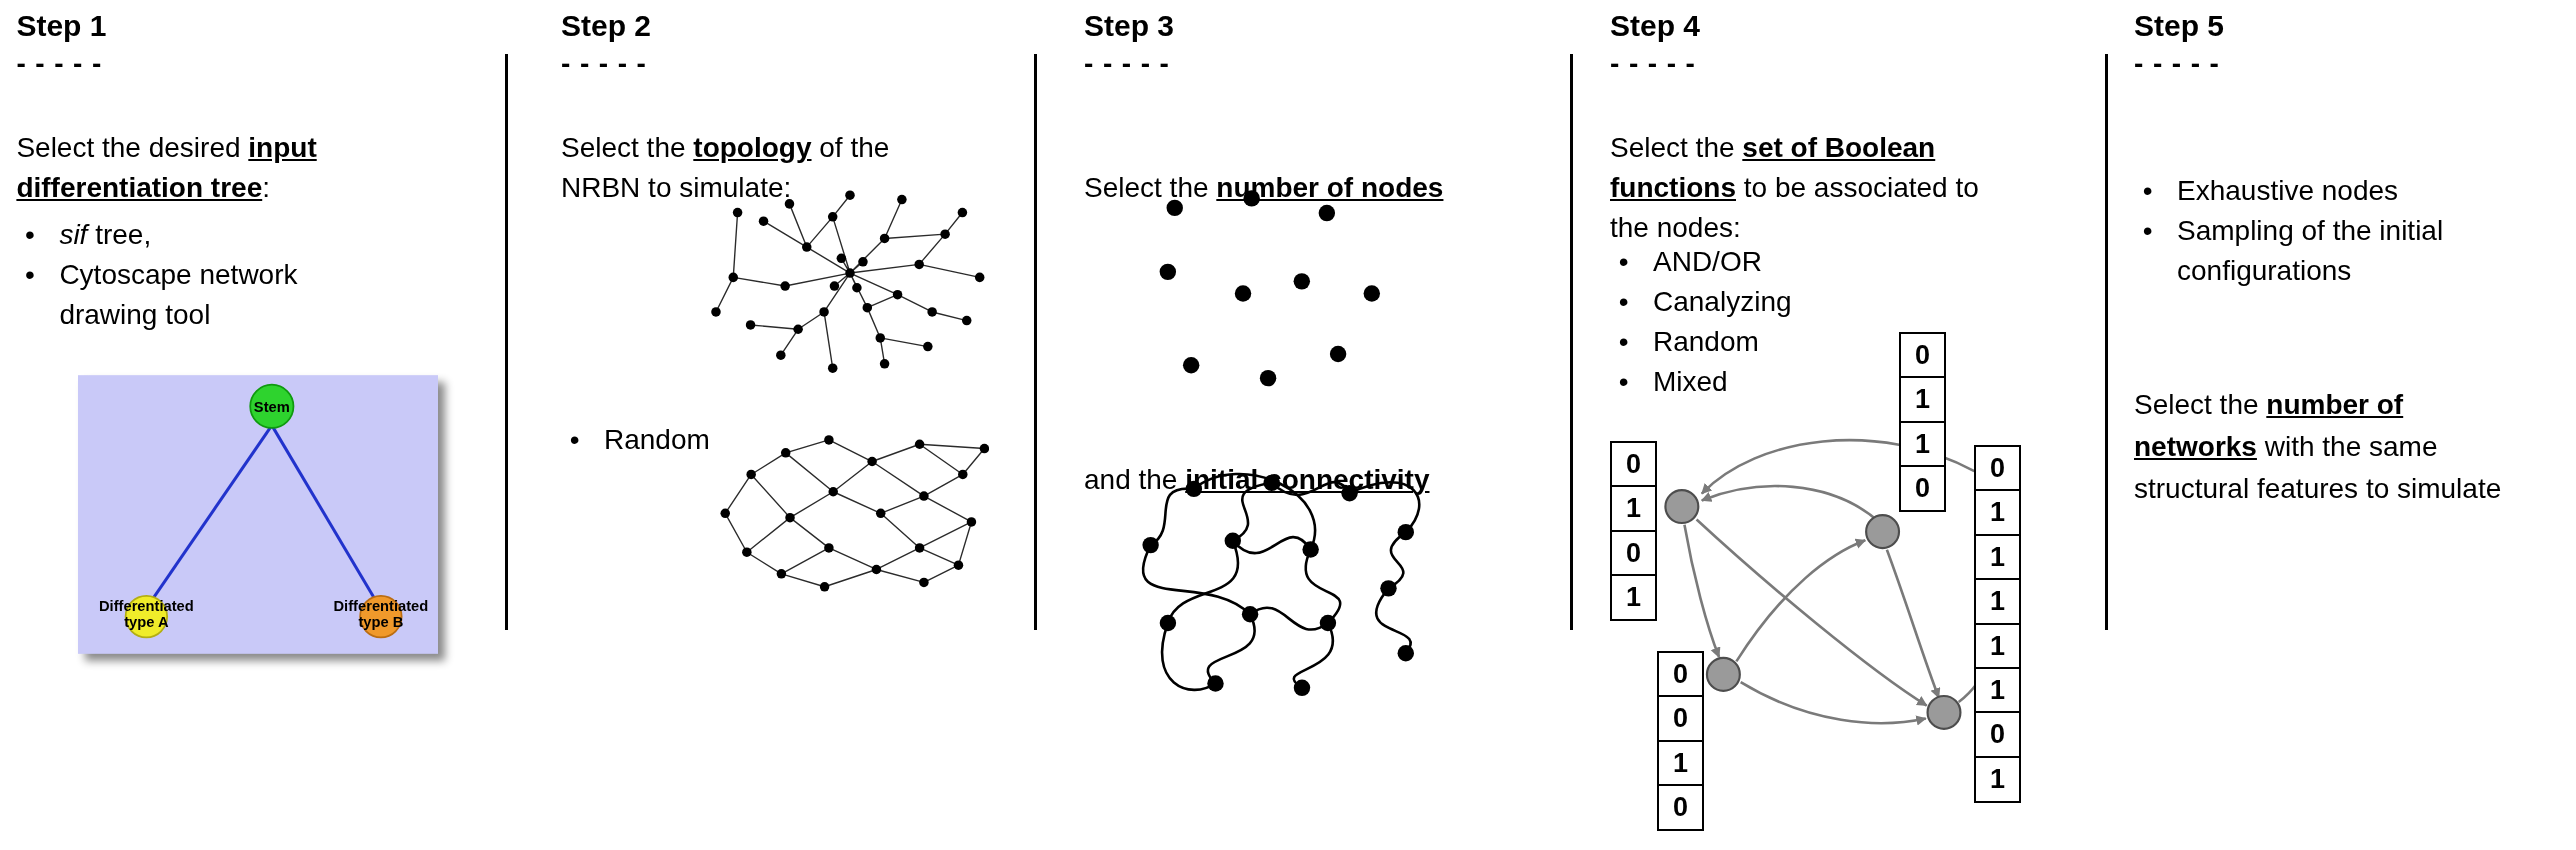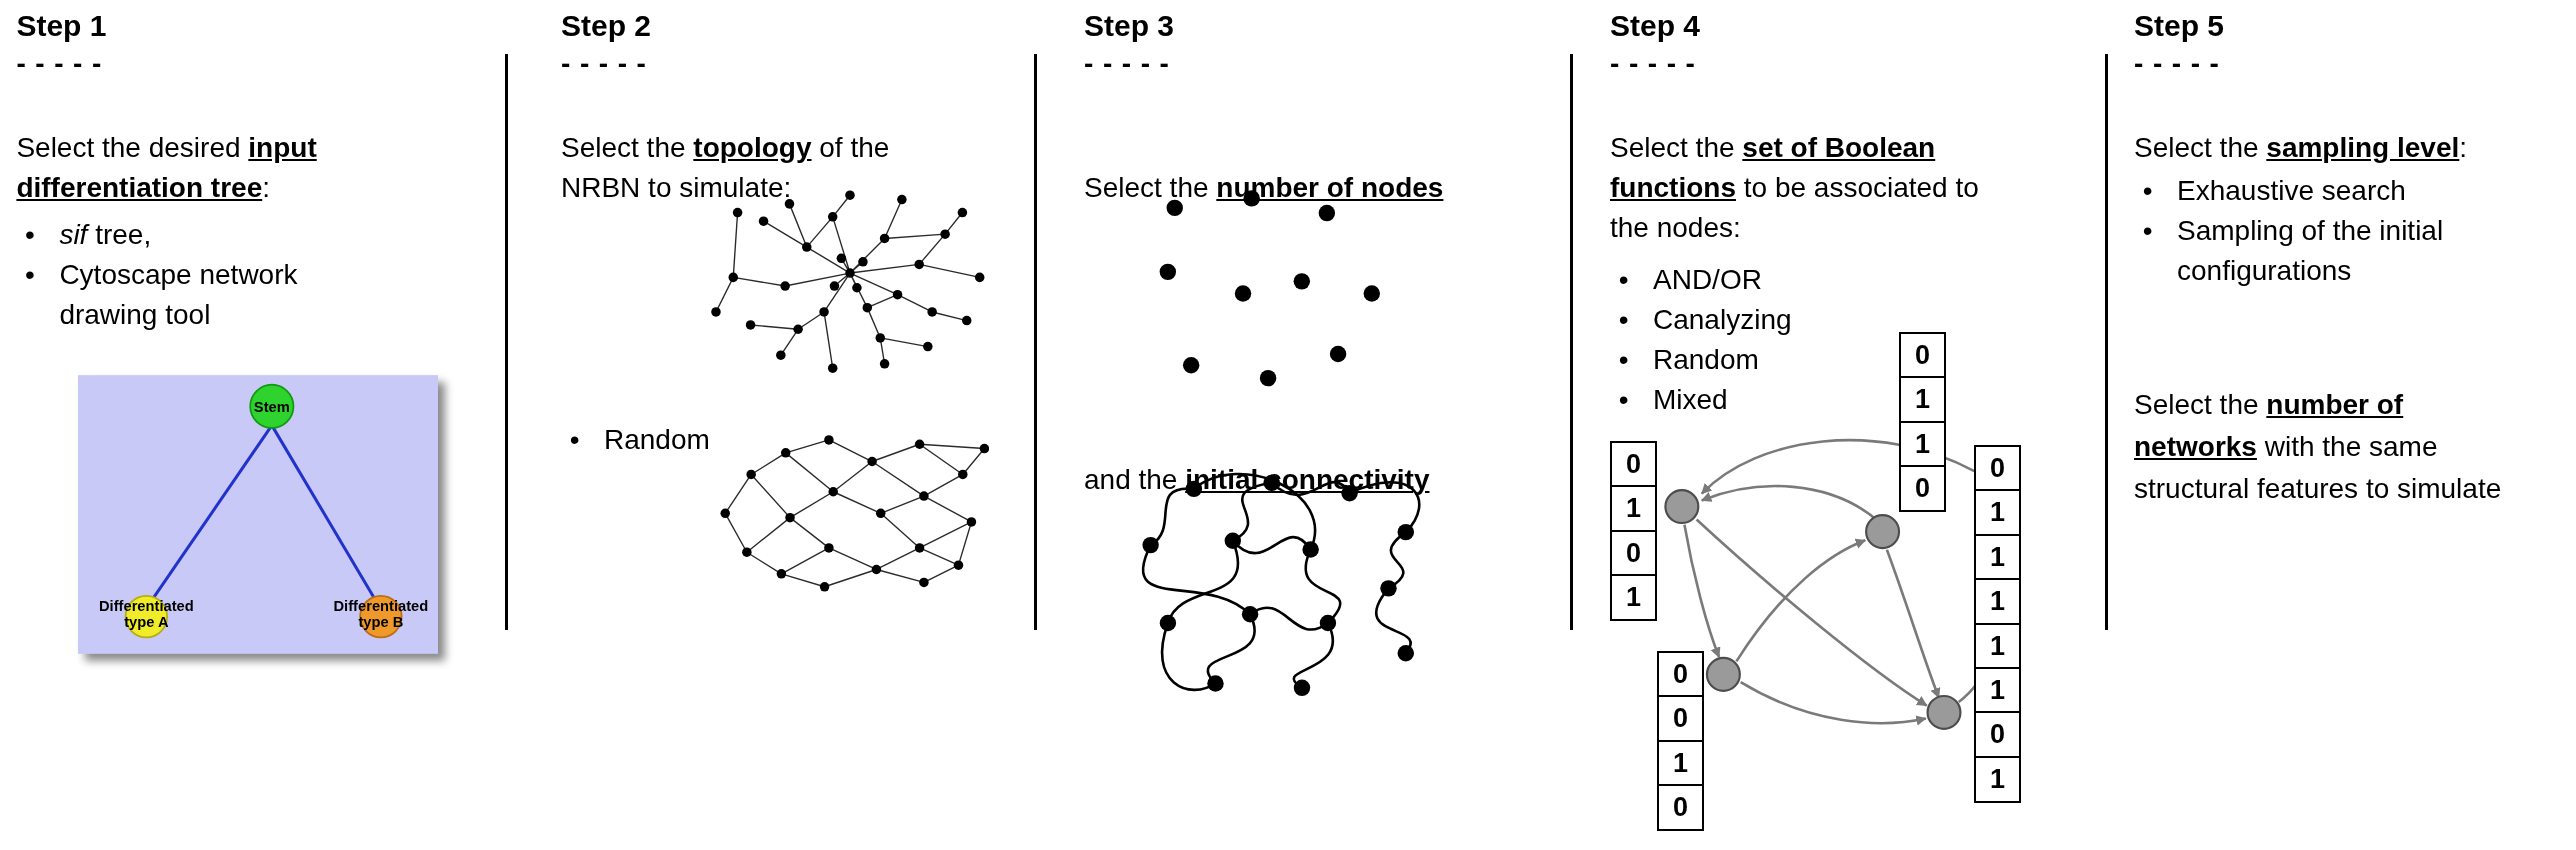--- a/index.html
+++ b/index.html
@@ -197,21 +197,21 @@
         <circle cx="100" cy="250" r="9.5"></circle>
         <circle cx="200" cy="255" r="9.5"></circle>
     </g>
   </svg>
 </section>
 
 <section class="col" style="left:1610px; width:485px">
   <h2 class="step-title">Step 4</h2>
   <div class="dashes">- - - - -</div>
   <p class="txt" style="top:128px; width:407px"><span>Select the </span><b>set of Boolean functions</b><span> to be associated to the nodes:</span></p>
-  <ul class="blist" style="top:260px; left:0; width:346px">
+  <ul class="blist" style="top:242px; left:0; width:346px">
     <li class="bul"><span>AND/OR</span></li>
     <li class="bul"><span>Canalyzing</span></li>
     <li class="bul"><span>Random</span></li>
     <li class="bul"><span>Mixed</span></li>
   </ul>
 
   <div class="fig" style="left:0; top:324px; width:437px; height:526px">
     <svg width="437" height="526" viewBox="0 0 505 608" style="position:absolute; left:0; top:0">
       <defs>
         <marker id="arrow" markerWidth="14" markerHeight="14" refX="11" refY="6" orient="auto" markerUnits="userSpaceOnUse">
@@ -266,20 +266,19 @@
       <div class="tcell">0</div>
       <div class="tcell">1</div>
       <div class="tcell">0</div>
     </div>
   </div>
 </section>
 
 <section class="col" style="left:2134px; width:437px">
   <h2 class="step-title">Step 5</h2>
   <div class="dashes">- - - - -</div>
-  <p class="txt" style="top:128px; width:437px"><span>Select the </span><b>sampling level</b><span>:</span></p>
   <ul class="blist" style="top:171px; left:0; width:437px">
-    <li class="bul"><span>Exhaustive search</span></li>
+    <li class="bul"><span>Exhaustive nodes</span></li>
     <li class="bul"><span>Sampling of the initial configurations</span></li>
   </ul>
   <p class="txt" style="top:384px; width:391px; line-height:42px"><span>Select the </span><b>number of networks</b><span> with the same structural features to simulate</span></p>
 </section>
 
 
 </body></html>

